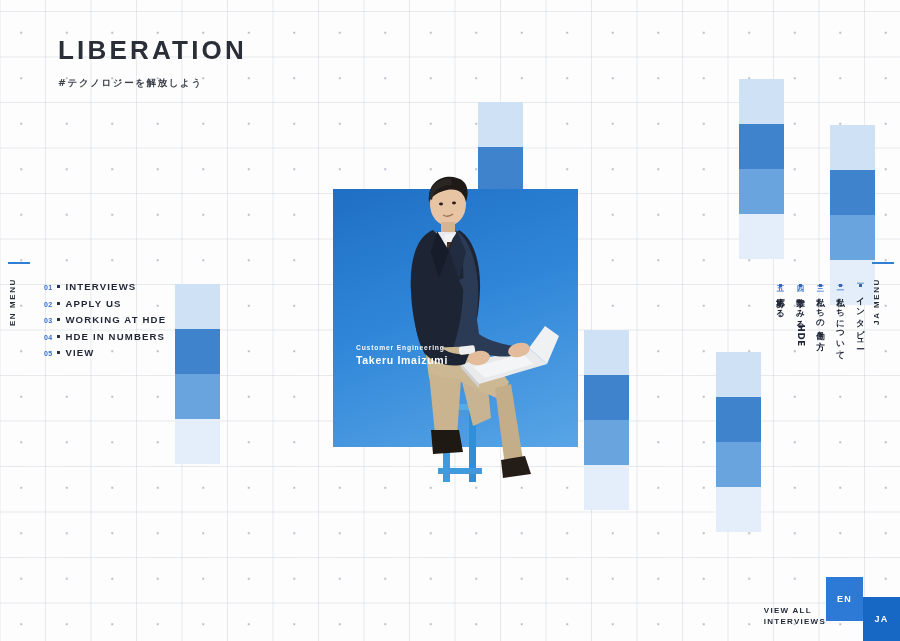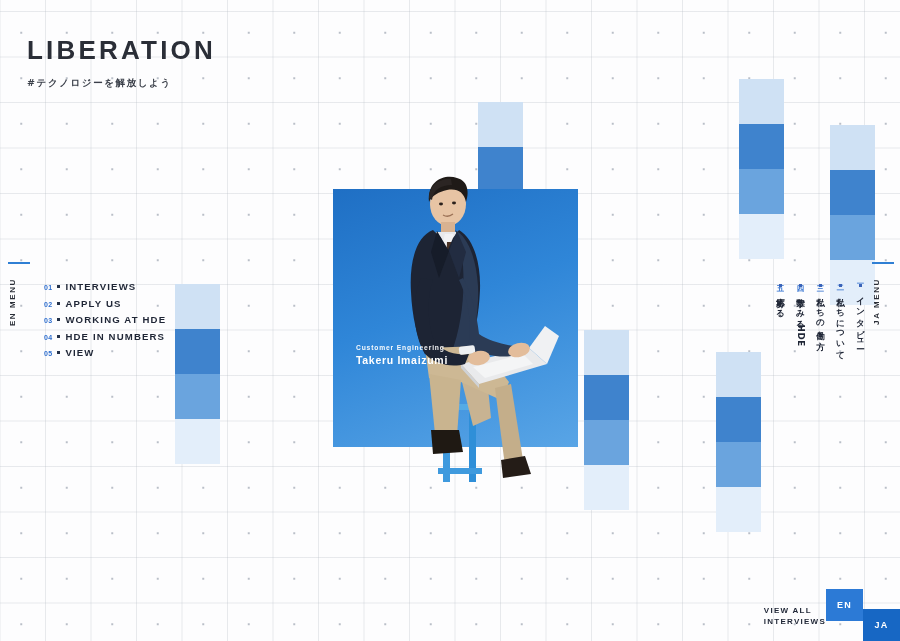--- a/index.html
+++ b/index.html
@@ -36,21 +36,21 @@
 
   
   .sqcol{position:absolute;width:45px;}
   .sq{width:45px;height:45px;display:block;}
   .sq.l1{background:#cfe1f4;}
   .sq.l2{background:#3f83cd;}
   .sq.l3{background:#6aa4de;}
   .sq.l4{background:#e3eefa;}
 
   
-  .hero{position:absolute;left:27px;top:36px;}
+  .hero{position:absolute;left:58px;top:36px;}
   .hero h1{
     margin:0;
     font-size:26px;
     line-height:28px;
     letter-spacing:3.2px;
     font-weight:700;
     color:#2a2e37;
     font-family:"Liberation Sans", sans-serif;
   }
   .hero .sub{
@@ -173,21 +173,21 @@
     position:absolute;right:74px;bottom:14px;
     font-size:8px;font-weight:700;letter-spacing:1.25px;
     line-height:11px;color:#1f2636;
     font-family:"Liberation Sans", sans-serif;
     cursor:pointer;
   }
   .lang{
     position:absolute;right:0;bottom:0;display:flex;
   }
   .lang div{
-    width:37px;height:32px;
+    width:37px;height:44px;
     display:flex;align-items:center;justify-content:center;
     font-size:9px;font-weight:700;letter-spacing:1.2px;color:#ffffff;
     font-family:"Liberation Sans", sans-serif;
     cursor:pointer;
   }
   .lang .en{background:#2c7ad6;}
   .lang .ja{background:#1767c4;margin-top:20px;}
 </style>
 </head>
 <body>

